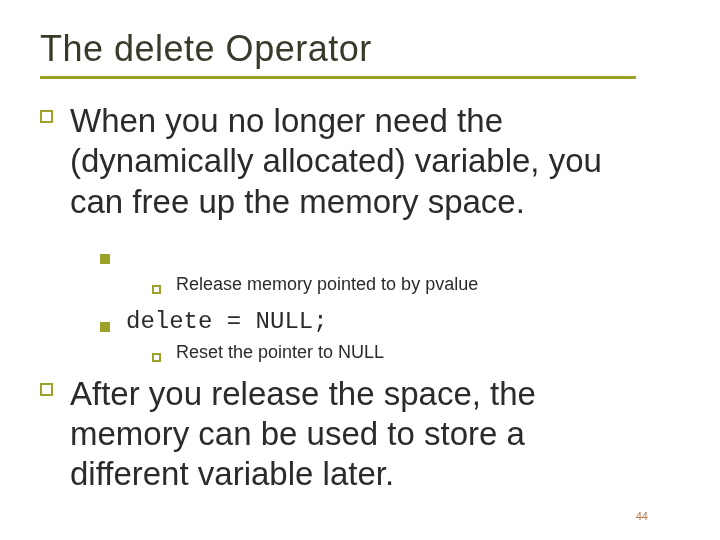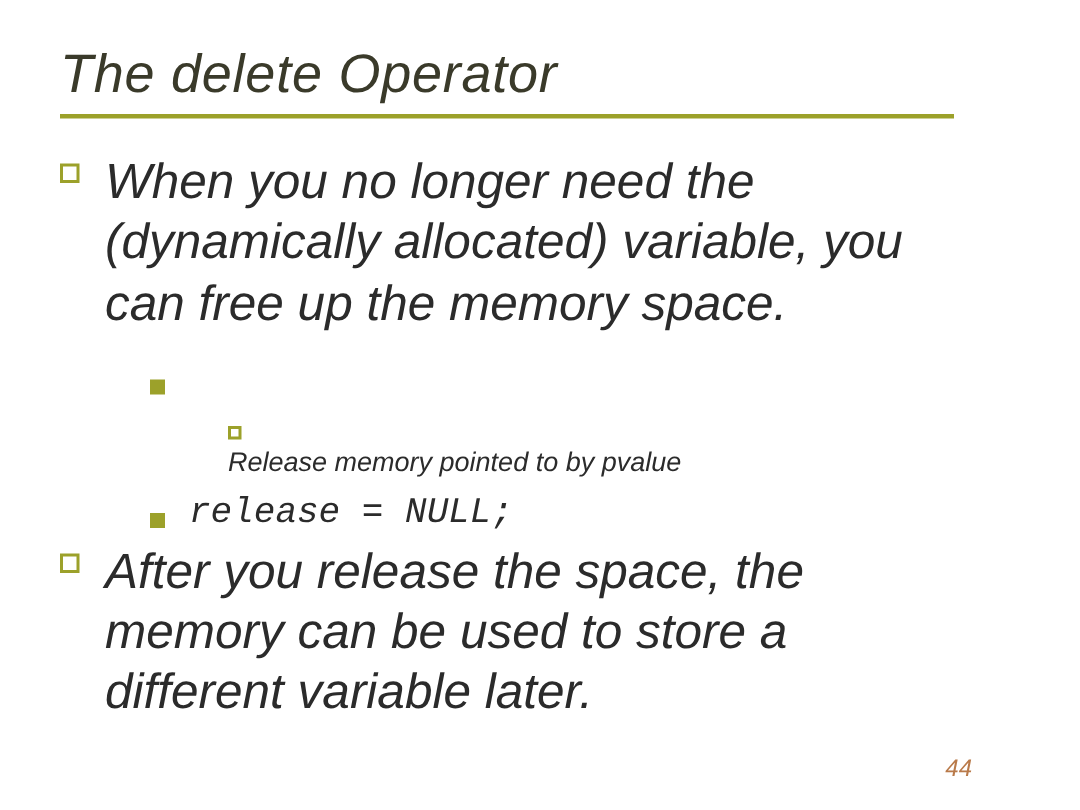--- a/index.html
+++ b/index.html
@@ -1,32 +1,32 @@
 <!DOCTYPE html>
 <html><head>
 <meta charset="utf-8">
 <style>
   * { margin: 0; padding: 0; box-sizing: border-box; }
   html, body { width: 720px; height: 540px; background: #fff; font-family: Verdana, Geneva, sans-serif; color: #333; }
-  .slide { width: 676px; height: 540px; position: relative; padding: 28px 40px 0 40px; font-style: italic; }
+  .slide { width: 676px; height: 540px; position: relative; padding: 28px 40px 0 40px; }
   .title { font-size: 36px; font-weight: 400; color: #3a3a2a; letter-spacing: 0.5px; }
   .rule { border: none; border-top: 3px solid #9ca12a; margin: 6px 0 22px 0; }
   .lvl1 { display: flex; margin-bottom: 18px; }
   .lvl1 .bullet { flex: 0 0 20px; height: 14px; margin-top: 8px; margin-right: 10px; }
   .sq-open { width: 13px; height: 13px; border: 2px solid #9ca12a; display: inline-block; }
   .lvl1 .text { font-size: 33px; line-height: 1.22; color: #2b2b2b; }
   .lvl2 { display: flex; margin: 10px 0 4px 60px; }
   .lvl2 .bullet { flex: 0 0 16px; margin-top: 10px; margin-right: 10px; }
   .sq-solid { width: 10px; height: 10px; background: #9ca12a; display: inline-block; }
   .lvl2 .text { font-family: "Courier New", Courier, monospace; font-size: 24px; color: #2b2b2b; }
-  .lvl3 { display: flex; margin: 6px 0 8px 112px; flex-direction: column; }
+  .lvl3 { display: flex; margin: 6px 0 8px 112px; }
   .lvl3 .bullet { flex: 0 0 14px; margin-top: 6px; margin-right: 10px; }
   .sq-tiny { width: 9px; height: 9px; border: 2px solid #9ca12a; display: inline-block; }
   .lvl3 .text { font-size: 18px; color: #2b2b2b; }
-  .pagenum { position: absolute; right: 28px; bottom: 18px; font-size: 16px; color: #b97a4a; }
+  .pagenum { position: absolute; right: 28px; bottom: 18px; font-size: 11px; color: #b97a4a; }
 </style>
 </head>
 <body>
 
 <div class="slide">
 
   <h1 class="title">The delete Operator</h1>
   <hr class="rule">
 
   <div class="lvl1">
@@ -37,21 +37,25 @@
   <div class="lvl2">
     <span class="bullet"><span class="sq-solid"></span></span>
   </div>
   <div class="lvl3">
     <span class="bullet"><span class="sq-tiny"></span></span>
     <span class="text">Release memory pointed to by pvalue</span>
   </div>
 
   <div class="lvl2">
     <span class="bullet"><span class="sq-solid"></span></span>
-    <span class="text">release = NULL;</span>
+    <span class="text">delete = NULL;</span>
+  </div>
+  <div class="lvl3">
+    <span class="bullet"><span class="sq-tiny"></span></span>
+    <span class="text">Reset the pointer to NULL</span>
   </div>
 
   <div class="lvl1" style="">
     <span class="bullet"><span class="sq-open"></span></span>
     <span class="text">After you release the space, the memory can be used to store a different variable later.</span>
   </div>
 
   <div class="pagenum">44</div>
 </div>
 

